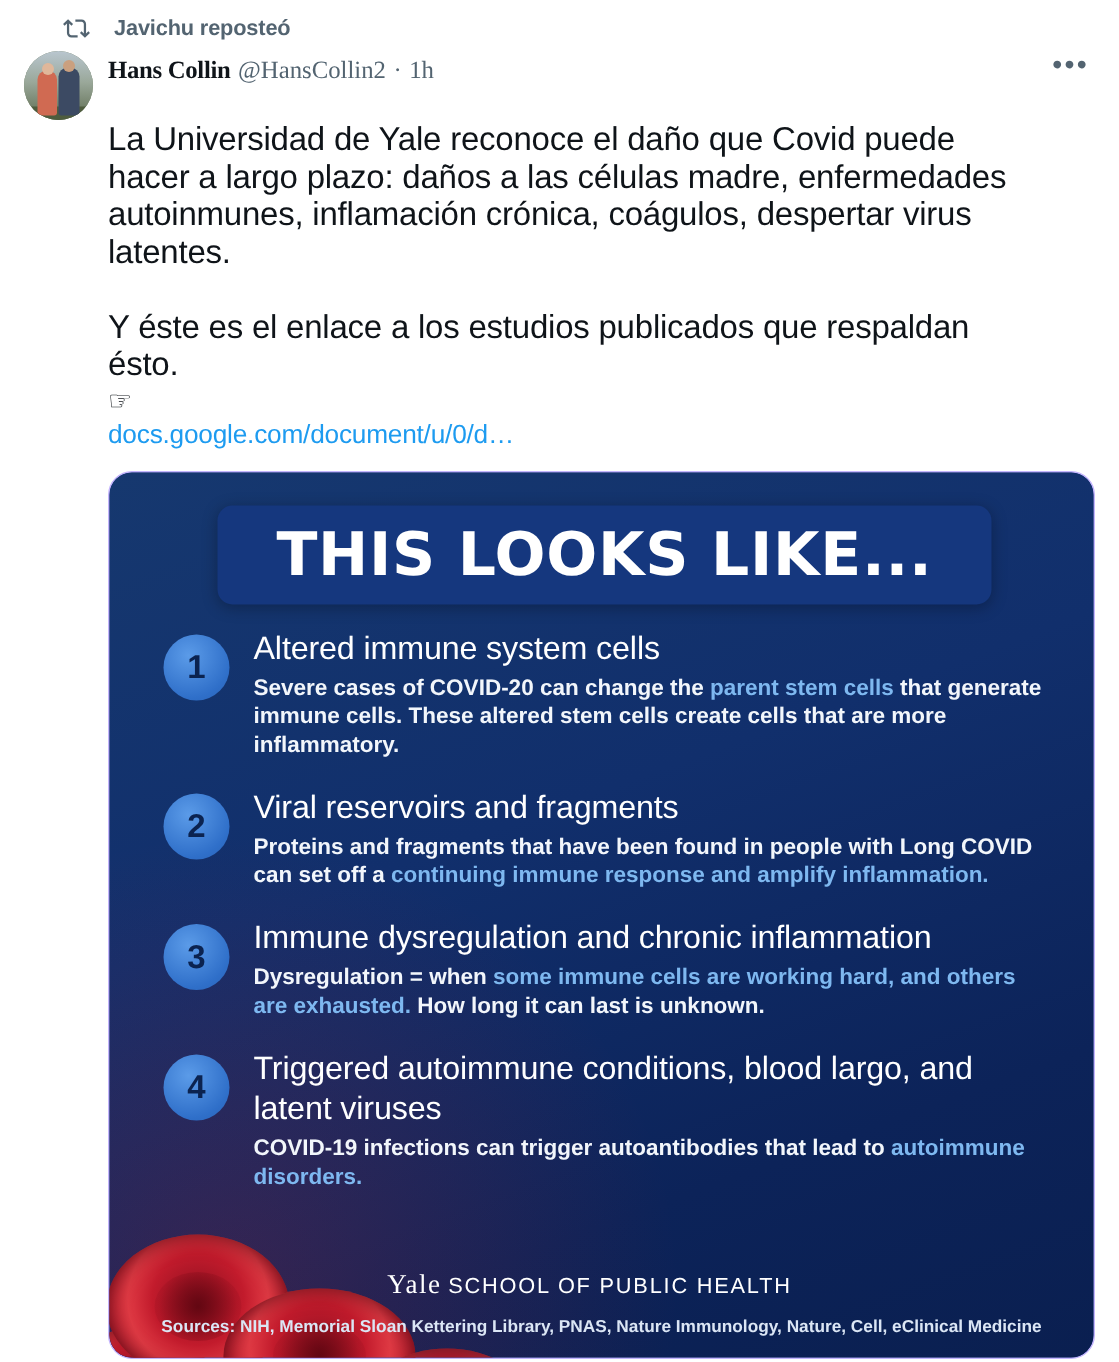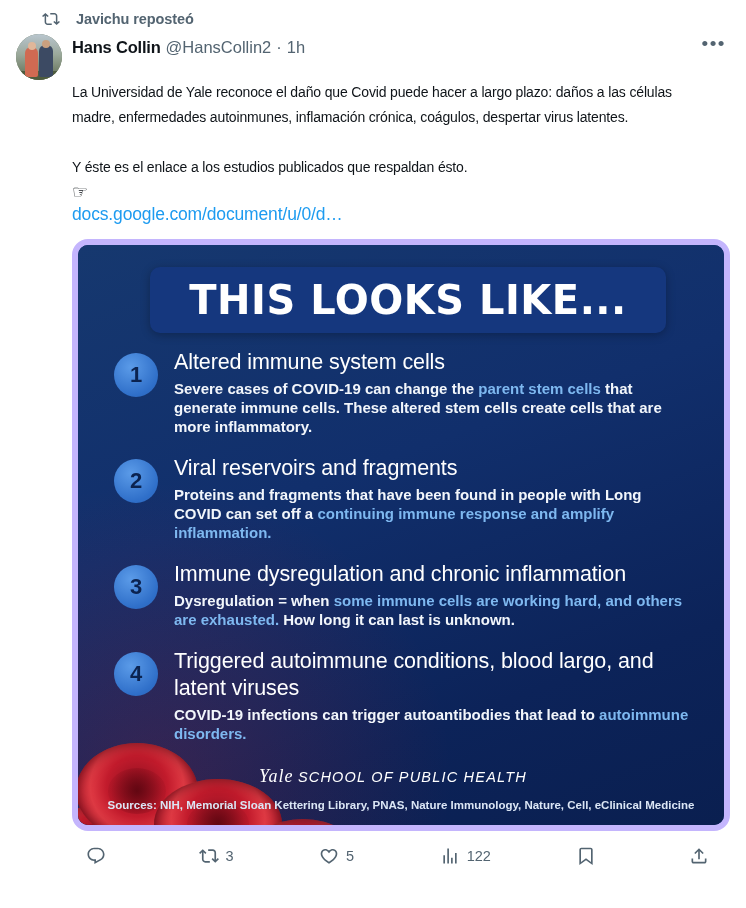--- a/index.html
+++ b/index.html
@@ -41,20 +41,21 @@
     font-weight: bold;
     color: #536471;
     letter-spacing: -0.1px;
   }
 
   
   .head {
     display: flex;
     align-items: flex-start;
     gap: 10px;
+    font-family: Liberation Serif, serif;
   }
   .avatar {
     width: 46px; height: 46px;
     border-radius: 50%;
     flex: 0 0 auto;
     overflow: hidden;
     background: #6b7a5e;
     position: relative;
   }
   .avatar .sky { position:absolute; inset:0; background:linear-gradient(#b9c6cf 0%, #9aa89a 45%, #5d6b4f 100%); }
@@ -91,21 +92,21 @@
     cursor: pointer;
   }
 
   
   .body {
     margin-left: 56px;
     padding-right: 40px;
   }
   .body p {
     margin: 0;
-    font-size: 14px;
+    font-size: 22px;
     line-height: 25px;
     color: #0f1419;
     letter-spacing: -0.15px;
   }
   .spacer { height: 25px; }
   .cursor-glyph {
     font-size: 18px;
     line-height: 20px;
     margin-top: 2px;
   }
@@ -120,21 +121,21 @@
   }
 
   
   .media {
     margin-left: 56px;
     margin-top: 12px;
     width: 658px;
     height: 592px;
     border-radius: 16px;
     overflow: hidden;
-    border: 6px solid #c4b5fd;
+    border: 1px solid #c4b5fd;
     background: #0d2a6b;
     position: relative;
     color: #ffffff;
   }
   .media-bg {
     position: absolute; inset: 0;
     background:
       radial-gradient(circle at 12% 92%, rgba(200,30,40,0.22), rgba(0,0,0,0) 38%),
       linear-gradient(160deg, #16386f 0%, #112f6c 40%, #0c2359 75%, #0a1f50 100%);
   }
@@ -209,21 +210,20 @@
     line-height: 19px;
     color: #f2f6fb;
     font-weight: bold;
   }
   .hl { color: #7eb8f0; }
 
   .yale {
     position: absolute;
     left: 0; right: 16px; bottom: 38px;
     text-align: center;
-    font-style: italic;
   }
   .yale-serif {
     font-family: "Liberation Serif", serif;
     font-size: 18px;
     letter-spacing: 1px;
     color: #ffffff;
   }
   .yale-sans {
     font-size: 14.5px;
     letter-spacing: 1.2px;
@@ -313,21 +313,21 @@
 
     <div class="banner">
       <span class="banner-text">THIS LOOKS LIKE...</span>
     </div>
 
     <div class="items">
         <div class="item">
           <div class="bullet">1</div>
           <div class="itext">
             <div class="ititle">Altered immune system cells</div>
-            <div class="idesc"><span>Severe cases of COVID-19 can change the </span><span class="hl">parent stem cells</span><span> that generate immune cells. These altered stem cells create cells that are more inflammatory.</span></div>
+            <div class="idesc"><span>Severe cases of COVID-20 can change the </span><span class="hl">parent stem cells</span><span> that generate immune cells. These altered stem cells create cells that are more inflammatory.</span></div>
           </div>
         </div>
         <div class="item">
           <div class="bullet">2</div>
           <div class="itext">
             <div class="ititle">Viral reservoirs and fragments</div>
             <div class="idesc"><span>Proteins and fragments that have been found in people with Long COVID can set off a </span><span class="hl">continuing immune response and amplify inflammation.</span></div>
           </div>
         </div>
         <div class="item">

